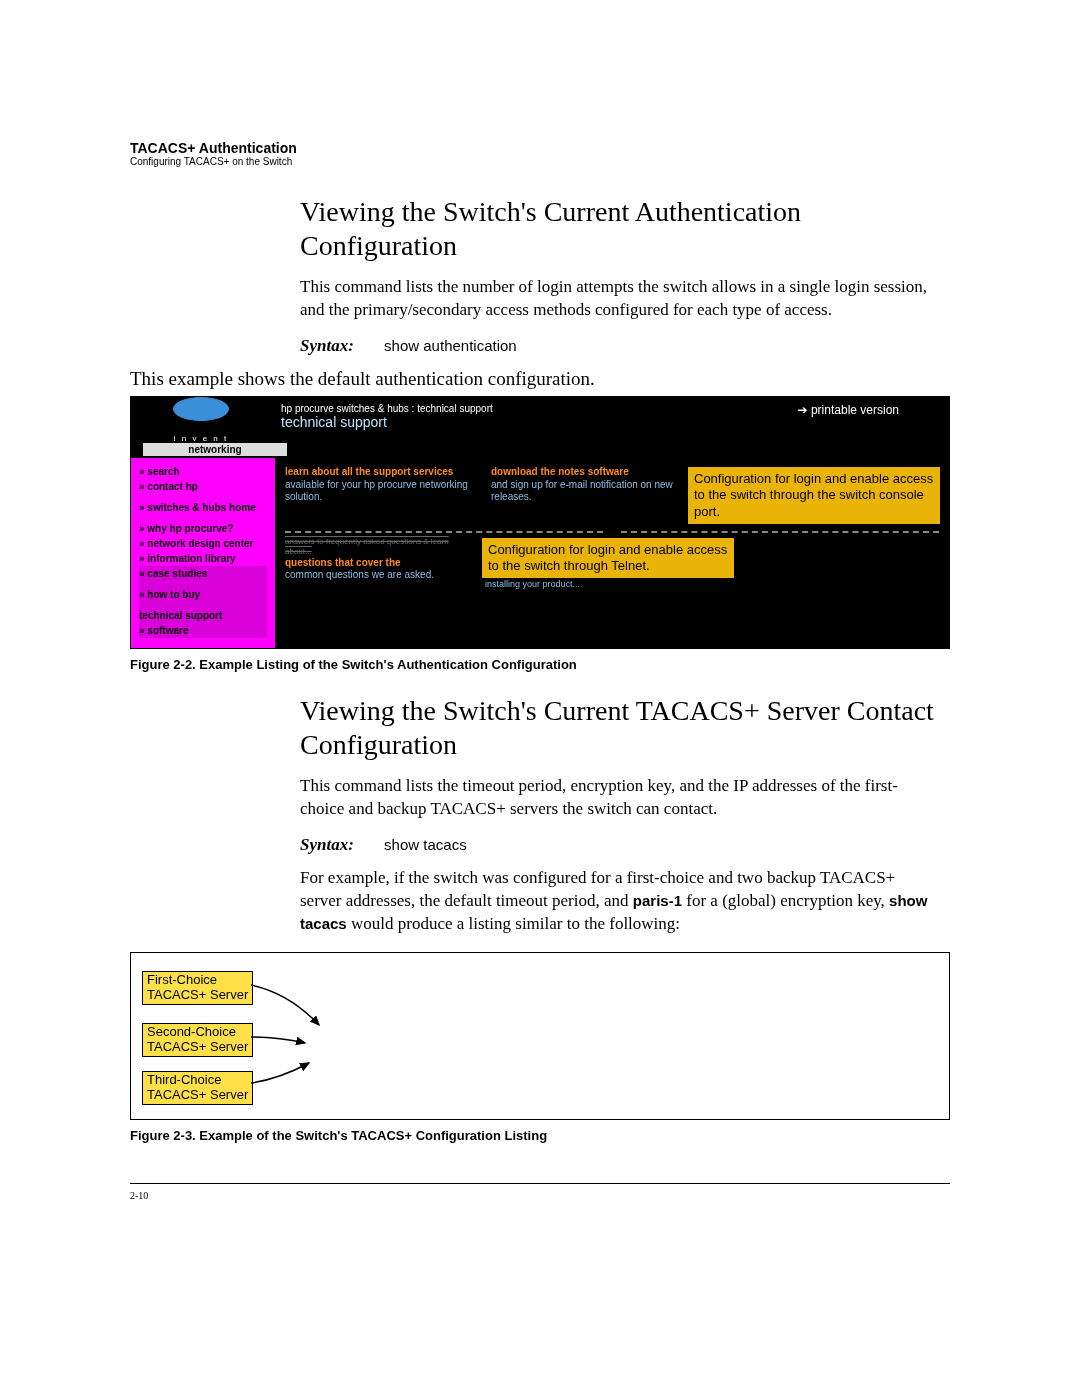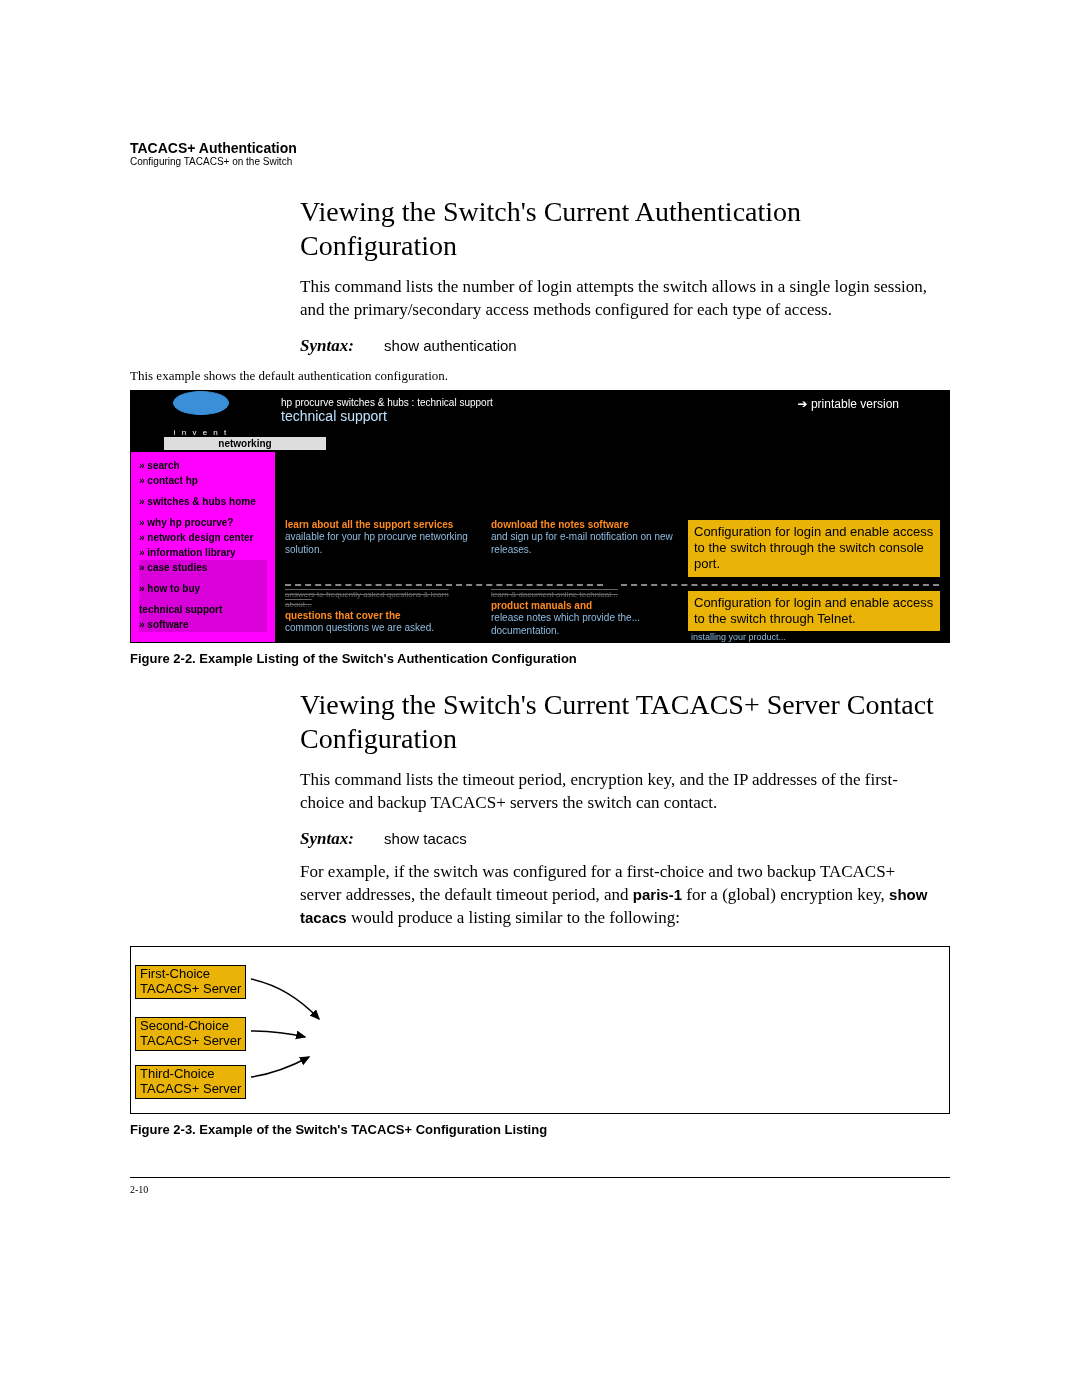--- a/index.html
+++ b/index.html
@@ -51,21 +51,21 @@
     font-weight: bold;
     font-family: "Times New Roman", Times, serif;
     margin-right: 26px;
   }
   .syntax-cmd {
     font-family: Arial, Helvetica, sans-serif;
     font-size: 15px;
   }
   .full-width-text {
     font-family: "Times New Roman", Times, serif;
-    font-size: 13px;
+    font-size: 19px;
     margin-bottom: 1px;
   }
   .kw-bold {
     font-family: Arial, Helvetica, sans-serif;
     font-weight: bold;
     font-size: 15px;
   }
 
   
   .fig-ui {
@@ -124,28 +124,28 @@
     white-space: nowrap;
   }
   .top-printable::before {
     content: "➔ ";
   }
   .networking-bar {
     background: #ddd;
     color: #000;
     font-size: 10px;
     font-weight: bold;
-    padding: 1px 21px;
+    padding: 1px 12px;
     width: 120px;
     text-align: center;
-    margin-left: 33px;
+    margin-left: 12px;
   }
   .fig-ui-body {
     display: flex;
-    align-items: flex-end;
+    align-items: flex-start;
   }
   .sidebar {
     width: 146px;
     background: #ff00ff;
     color: #000;
     font-size: 10px;
     font-weight: bold;
     padding: 6px 8px 10px 8px;
     line-height: 1.5;
   }
@@ -215,22 +215,22 @@
     position: relative;
     margin-top: 16px;
   }
   .srv-label {
     position: absolute;
     border: 1px solid #000;
     font-family: Arial, Helvetica, sans-serif;
     font-size: 13px;
     line-height: 1.15;
     padding: 1px 4px;
-    left: 4px;
-    background: #eab308;
+    left: 11px;
+    background: #fde047;
   }
   .srv-label.l1 { top: 18px; }
   .srv-label.l2 { top: 70px; }
   .srv-label.l3 { top: 118px; }
   .fig-tacacs svg {
     position: absolute;
     left: 118px;
     top: 0;
     width: 120px;
     height: 168px;
@@ -315,25 +315,20 @@
         <div style="display:flex; gap:18px; padding:0 10px;">
           <div style="flex:1; border-top:2px dashed #888;"></div>
           <div style="flex:1; border-top:2px dashed #888;"></div>
         </div>
         <div class="content-row" style="padding-top:4px; padding-bottom:0;">
           <div class="content-cell">
             <span class="content-cell-body" style="color:#666; font-size:8px; text-decoration:line-through overline;">answers to frequently asked questions &amp; learn about...</span>
             <span class="content-cell-link">questions that cover the</span>
             <span class="content-cell-body">common questions we are asked.</span>
           </div>
-          <div class="content-cell">
-            <span class="content-cell-body" style="color:#666; font-size:8px; text-decoration:line-through overline;">learn &amp; document online technical...</span>
-            <span class="content-cell-link">product manuals and</span>
-            <span class="content-cell-body">release notes which provide the... documentation.</span>
-          </div>
           <div class="callout-wrap">
             <svg>
                 <path d="M14 18 Q 4 18 2 28 L2 36" stroke="#000" stroke-width="1.5" fill="none"></path>
               </svg>
             <div class="callout-box">Configuration for login and enable access to the switch through Telnet.</div>
             <div style="color:#8fbce0; font-size:9px; padding-left:4px;">installing your product...</div>
           </div>
         </div>
       </div>
     </div>

